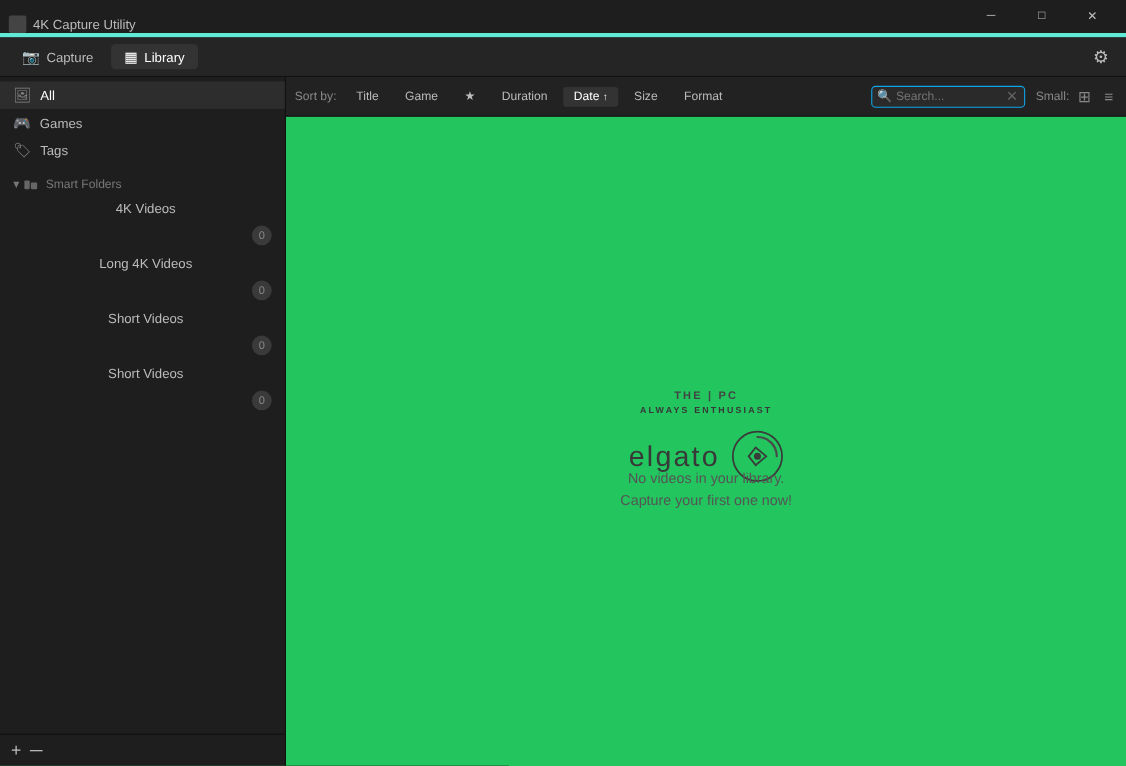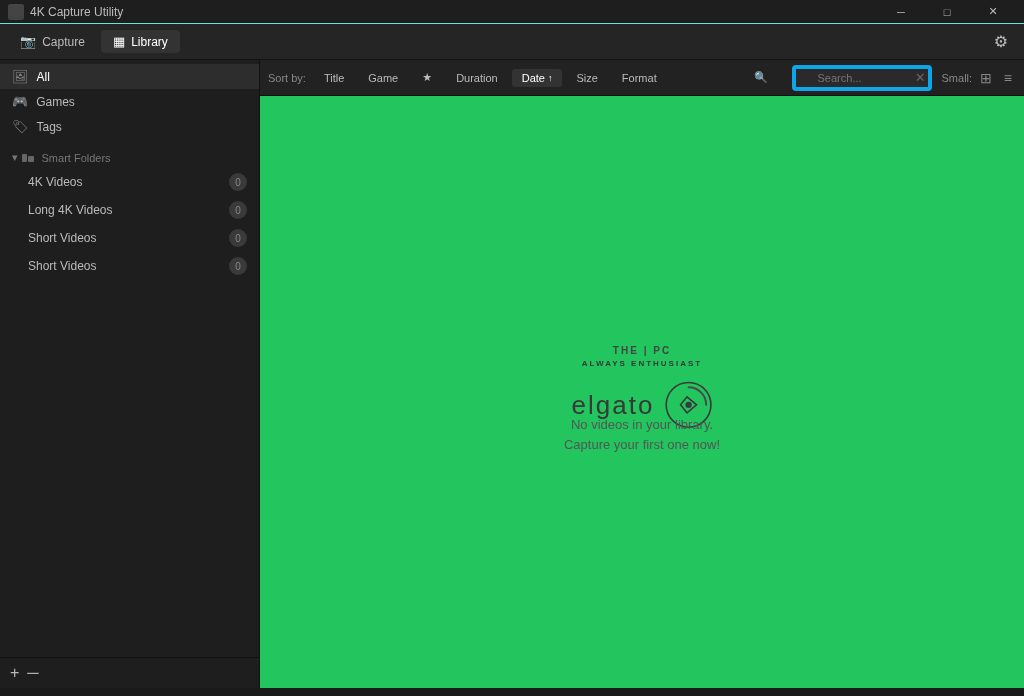--- a/index.html
+++ b/index.html
@@ -9,26 +9,26 @@
       color: #ccc;
       width: 1024px;
       height: 696px;
       overflow: hidden;
       font-size: 12px;
     }
 
     
     #title-bar {
       background: #1e1e1e;
-      height: 24px;
-      display: flex;
-      align-items: center;
+      height: 34px;
+      display: flex;
+      align-items: flex-end;
       justify-content: space-between;
       padding: 0 8px;
-      border-bottom: 1px solid #5eead4;
+      border-bottom: 4px solid #5eead4;
       user-select: none;
     }
     #title-bar-left {
       display: flex;
       align-items: center;
       gap: 6px;
     }
     .title-icon {
       width: 16px;
       height: 16px;
@@ -142,21 +142,22 @@
     }
     .section-header {
       padding: 4px 12px;
       font-size: 11px;
       color: #777;
       display: flex;
       align-items: center;
       gap: 4px;
     }
     .smart-folder-item {
-      padding-left: 28px;
+      padding-left: 18px;
+      flex-direction: column;
     }
 
     
     #sidebar-bottom {
       margin-top: auto;
       border-top: 1px solid #111;
       padding: 6px 10px;
       display: flex;
       gap: 8px;
     }
@@ -215,28 +216,27 @@
       align-items: center;
       gap: 4px;
     }
     .search-input-wrapper {
       position: relative;
       display: flex;
       align-items: center;
     }
     .search-input-wrapper input {
       background: #2a2a2a;
-      border: 4px solid #0ea5e9;
+      border: 1px solid #0ea5e9;
       border-radius: 4px;
       padding: 3px 24px 3px 22px;
       color: #bbb;
       font-size: 11px;
       width: 140px;
       outline: none;
-      margin-left: 43px;
     }
     .search-icon-left {
       position: absolute;
       left: 6px;
       color: #666;
       font-size: 11px;
     }
     .search-clear {
       position: absolute;
       right: 6px;

